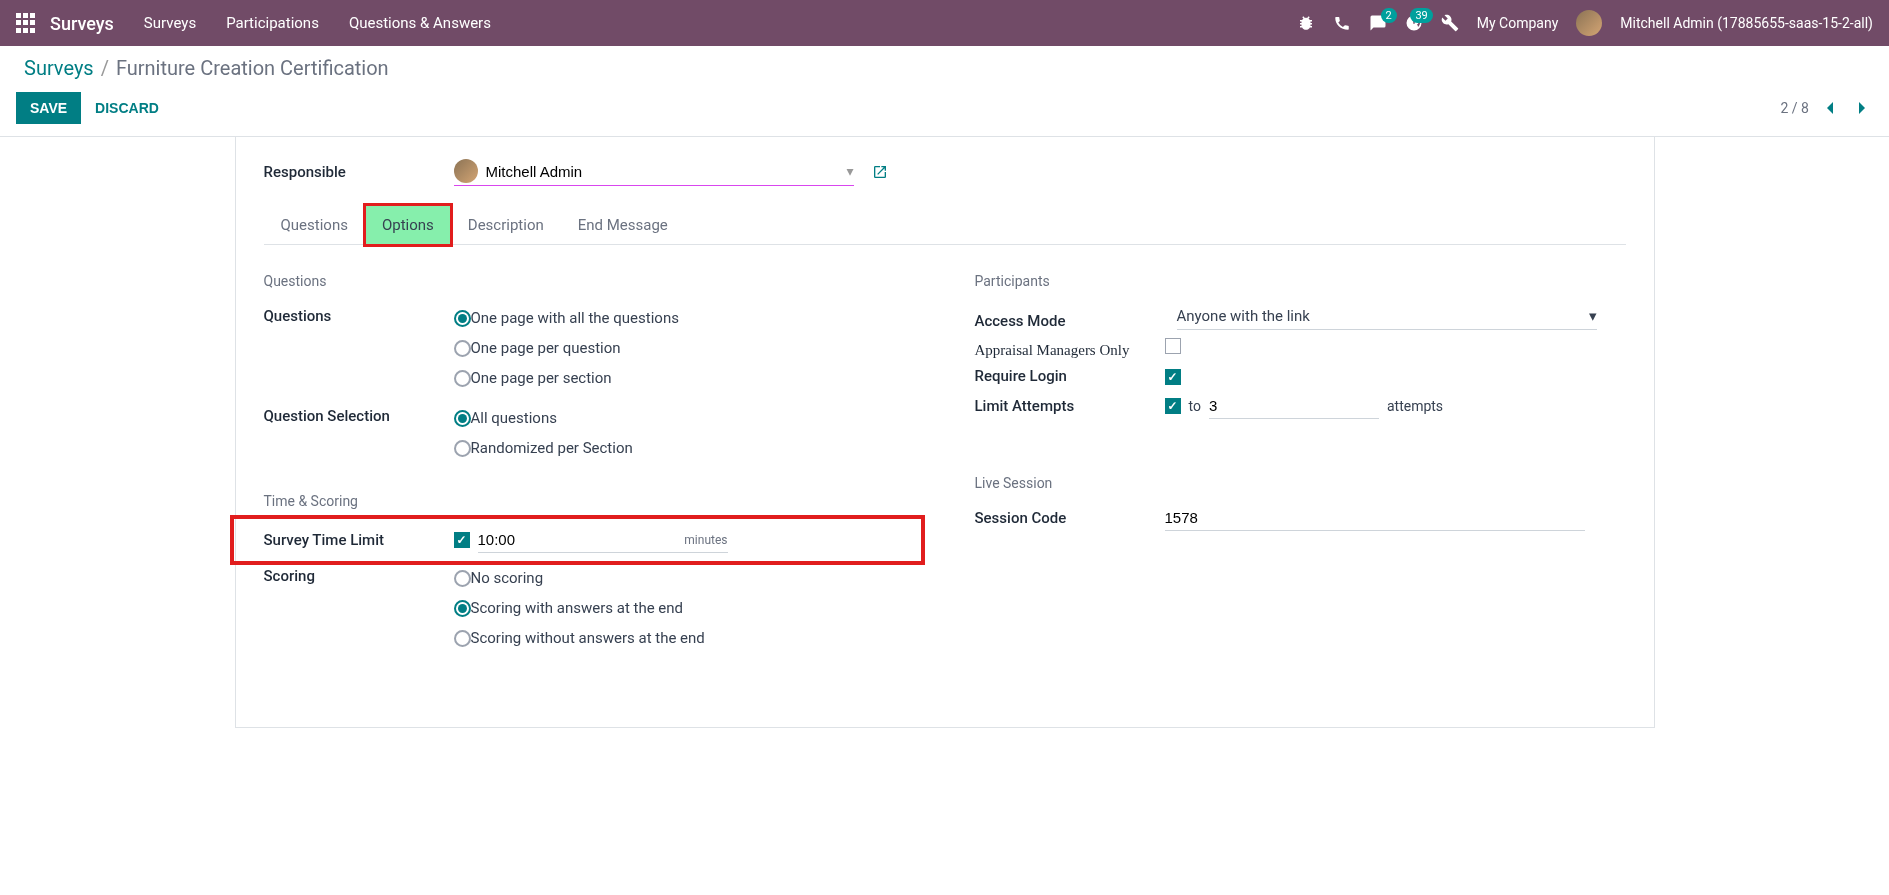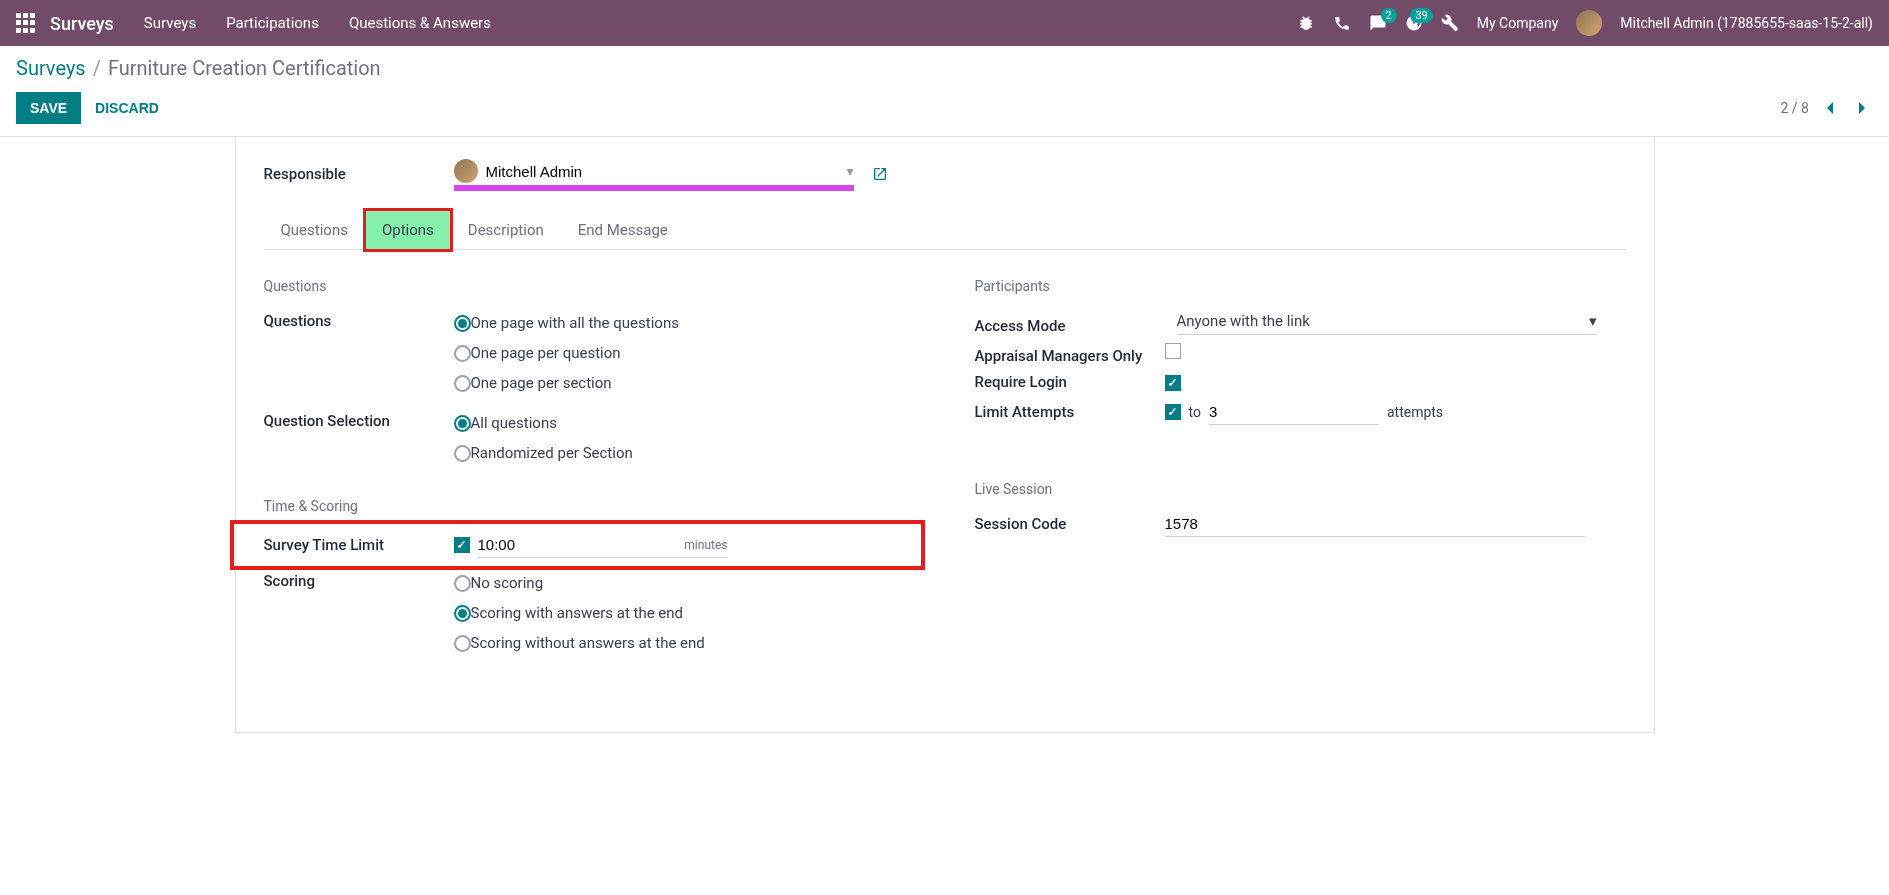--- a/index.html
+++ b/index.html
@@ -12,39 +12,39 @@
 .nav-menu { display: flex; gap: 30px; }
 .nav-menu a { color: #fff; text-decoration: none; font-size: 15px; }
 .nav-spacer { flex: 1; }
 .nav-right { display: flex; align-items: center; gap: 18px; }
 .nav-icon { width: 18px; height: 18px; fill: #fff; cursor: pointer; position: relative; }
 .badge { position: absolute; top: -6px; right: -10px; background: #00a09d; color: #fff; border-radius: 10px; font-size: 11px; padding: 1px 5px; }
 .icon-wrap { position: relative; display: inline-flex; align-items: center; }
 .avatar { width: 26px; height: 26px; border-radius: 50%; background: linear-gradient(135deg, #8b7355, #d4a574); display: inline-block; }
 .nav-user { font-size: 14px; }
 
-.breadcrumb-bar { display: flex; align-items: center; padding: 10px 16px 6px; }
+.breadcrumb-bar { display: flex; align-items: center; padding: 10px 24px 6px; }
 .breadcrumb { font-size: 20px; }
 .breadcrumb a { color: #017e84; text-decoration: none; }
 .breadcrumb .sep { color: #999; margin: 0 2px; }
 .breadcrumb .current { color: #6b7280; }
 
 .action-bar { display: flex; align-items: center; padding: 6px 16px 12px; border-bottom: 1px solid #dee2e6; }
 .btn-save { background: #017e84; color: #fff; border: none; padding: 8px 14px; font-size: 14px; font-weight: 600; cursor: pointer; margin-right: 14px; }
 .btn-discard { background: none; border: none; color: #017e84; font-size: 14px; font-weight: 600; cursor: pointer; }
 .pager { margin-left: auto; display: flex; align-items: center; gap: 10px; color: #6b7280; font-size: 14px; }
 .pager-arrow { width: 22px; height: 22px; cursor: pointer; display: inline-flex; align-items: center; justify-content: center; }
 .pager-arrow svg { width: 10px; height: 14px; fill: #017e84; }
 
 .form-sheet { max-width: 1420px; margin: 0 auto; background: #fff; border: 1px solid #dee2e6; border-top: none; padding: 20px 28px 40px; }
 
 .field-row { display: flex; align-items: center; margin-bottom: 18px; }
 .field-label { width: 190px; font-size: 15px; color: #1f2937; font-weight: 500; }
 .field-value { flex: 1; display: flex; align-items: center; gap: 8px; }
-.m2o-input { display: flex; align-items: center; border-bottom: 6px solid #d946ef; padding: 2px 0; width: 400px; position: relative; }
+.m2o-input { display: flex; align-items: center; border-bottom: 1px solid #d946ef; padding: 2px 0; width: 400px; position: relative; }
 .m2o-input .avatar-sm { width: 24px; height: 24px; border-radius: 50%; background: linear-gradient(135deg, #8b7355, #d4a574); margin-right: 8px; }
 .m2o-input input { border: none; outline: none; font-size: 15px; flex: 1; background: transparent; }
 .m2o-caret { color: #999; margin-left: auto; }
 .ext-link { width: 16px; height: 16px; fill: #017e84; cursor: pointer; margin-left: 10px; }
 
 .tabs { display: flex; border-bottom: 1px solid #dee2e6; margin-top: 14px; }
 .tab { padding: 10px 16px; font-size: 15px; color: #6b7280; cursor: pointer; border: 1px solid transparent; border-bottom: none; position: relative; top: 1px; }
 .tab.active { color: #374151; border-color: #dee2e6; background: #86efac; border-bottom: 1px solid #fff; }
 .tab.highlighted { outline: 3px solid #e11d1d; outline-offset: -1px; }
 
@@ -259,21 +259,21 @@
         <div class="opt-row" style="align-items:flex-end;gap:12px;">
           <div class="opt-label" style="padding-top:0;">Access Mode</div>
           <div class="opt-value">
             <div class="select-field">
               <span>Anyone with the link</span>
               <span>▾</span>
             </div>
           </div>
         </div>
 
-        <div class="opt-row" style="align-items:flex-start; margin-top:8px;">
+        <div class="opt-row" style="align-items:flex-start; margin-top:8px;font-family:Liberation Serif, serif;">
           <div class="opt-label">Appraisal Managers Only</div>
           <div class="opt-value"><span class="checkbox"></span></div>
         </div>
 
         <div class="opt-row" style="align-items:center; margin-top:8px;">
           <div class="opt-label" style="padding-top:0;">Require Login</div>
           <div class="opt-value"><span class="checkbox checked"></span></div>
         </div>
 
         <div class="opt-row" style="align-items:center; margin-top:8px;">

